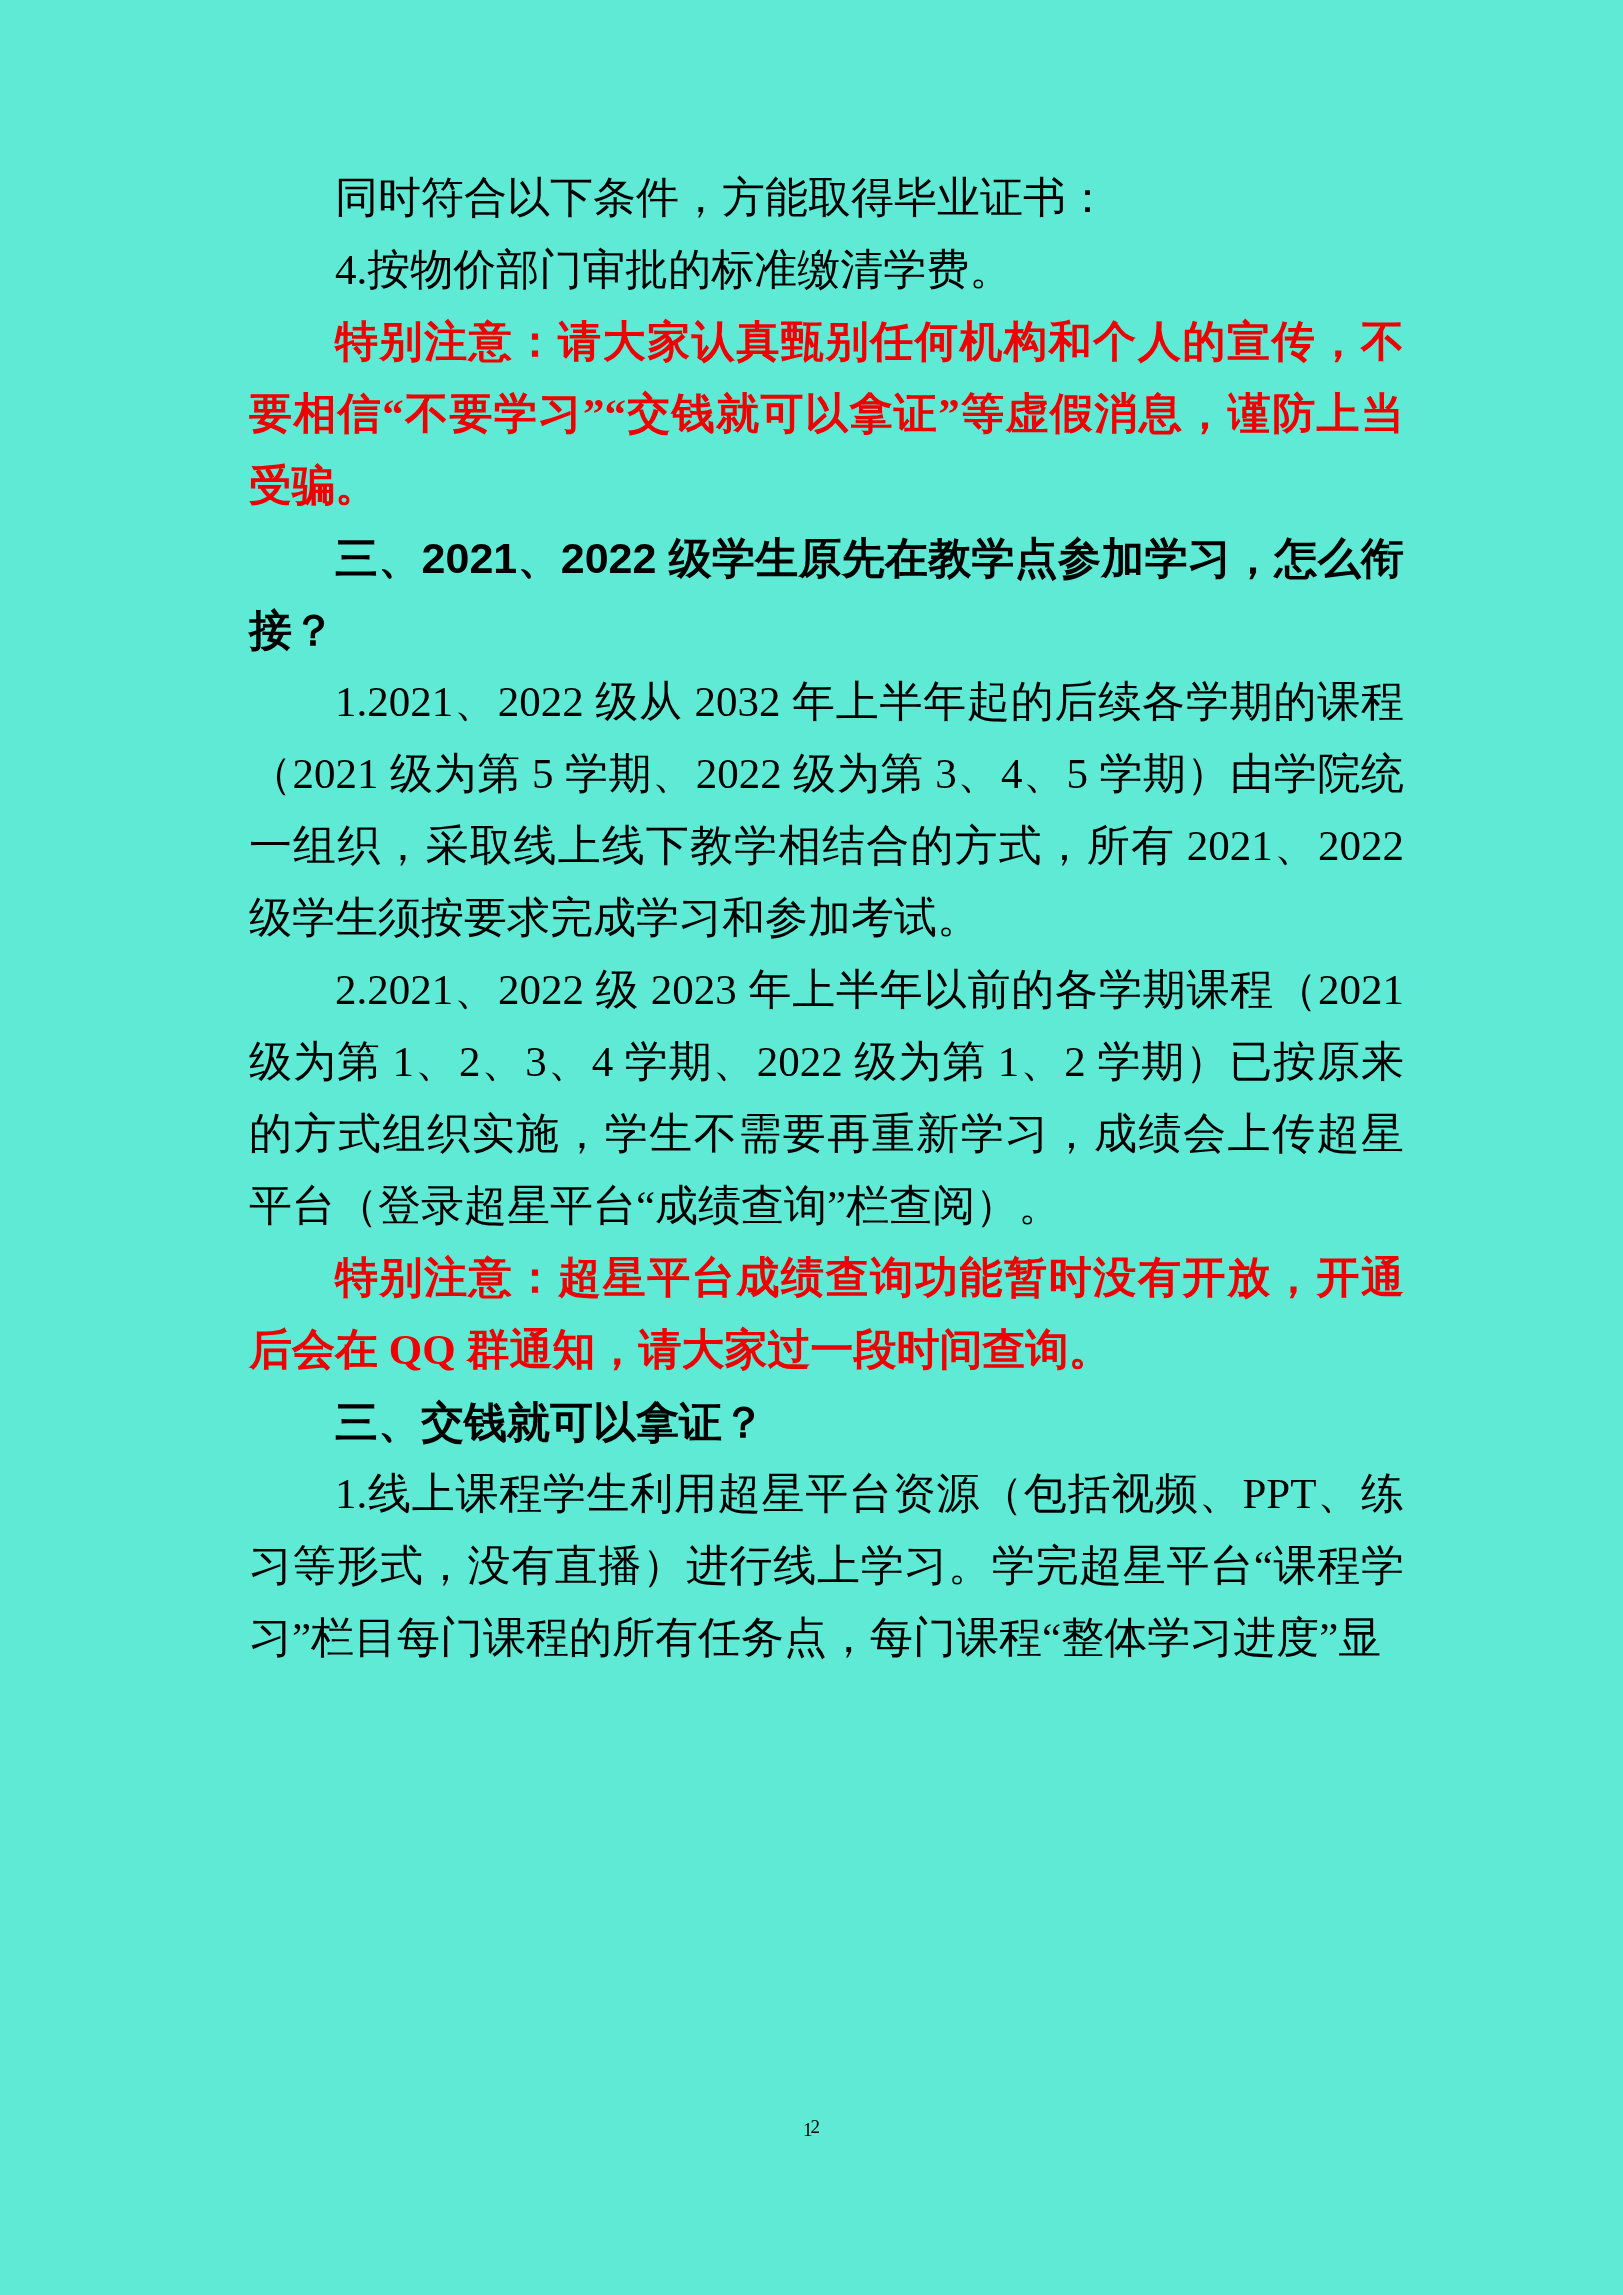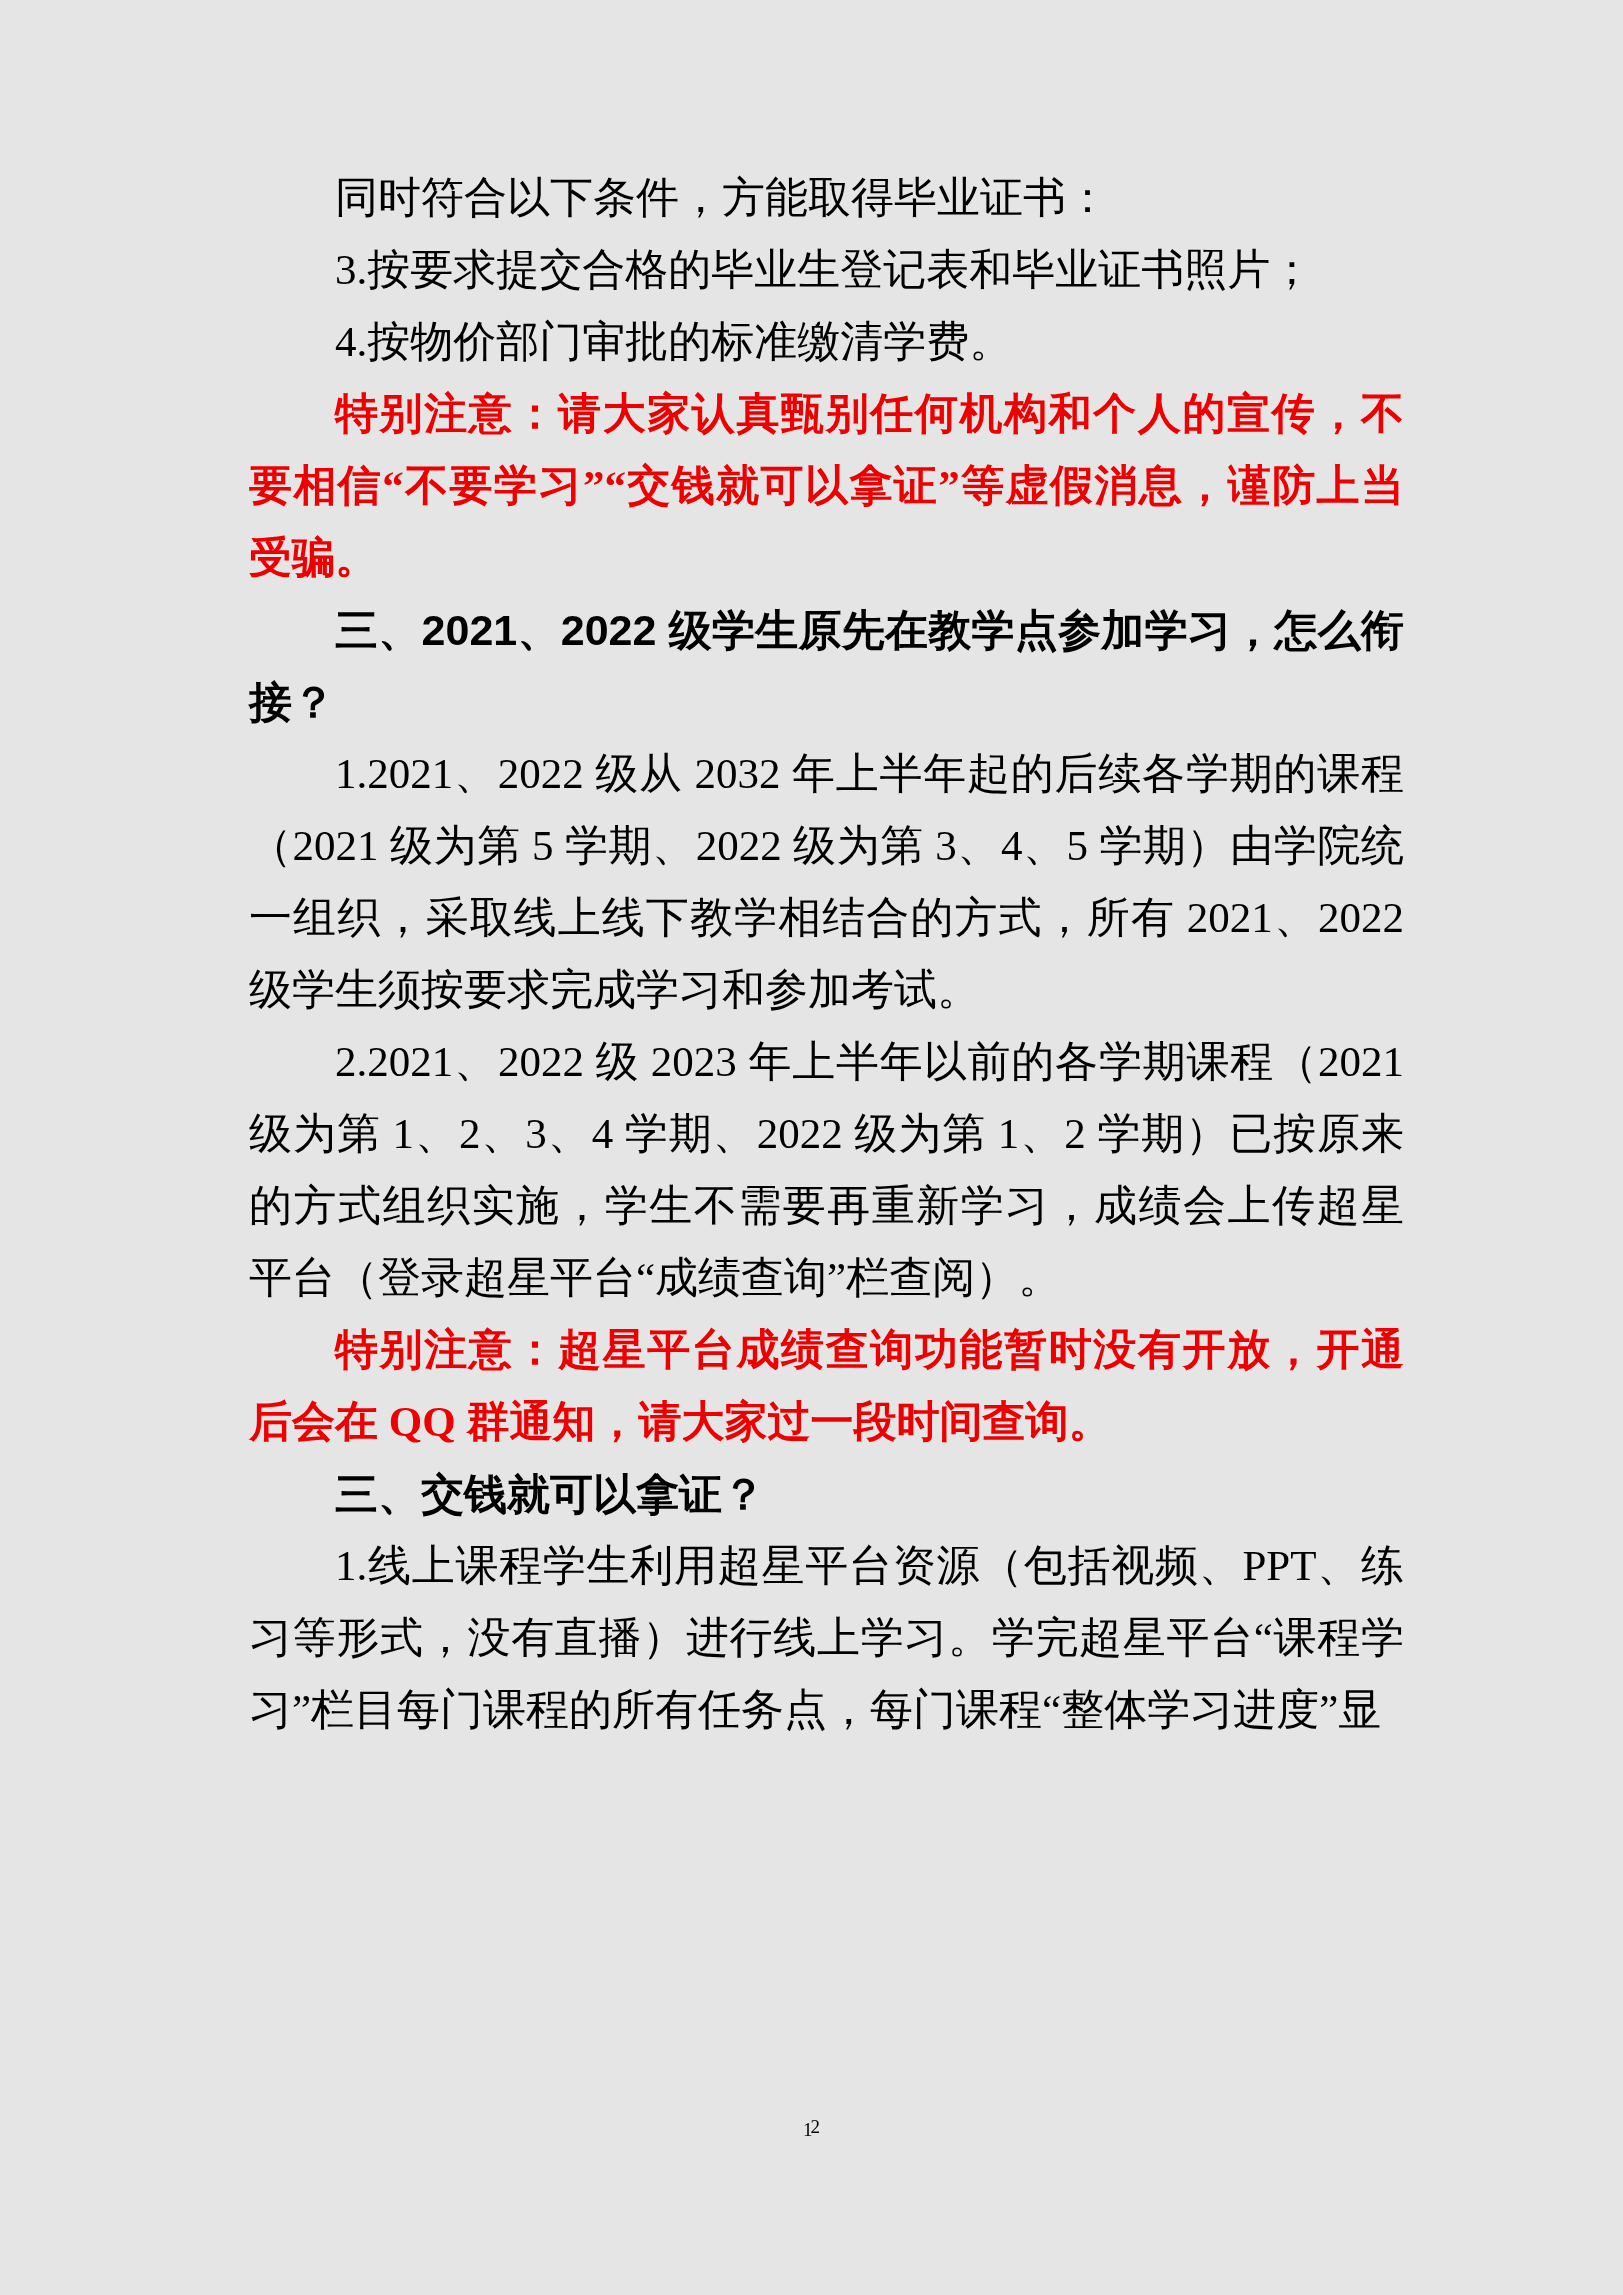--- a/index.html
+++ b/index.html
@@ -4,21 +4,21 @@
 <style>
   html, body {
     margin: 0;
     padding: 0;
     background: #ffffff;
   }
   .page {
     position: relative;
     width: 1623px;
     height: 2295px;
-    background: #e5e5e5;
+    background: #5eead4;
     overflow: hidden;
   }
   .content {
     position: absolute;
     left: 249px;
     top: 162px;
     width: 1155px;
   }
   .content p,
   .content h2 {
@@ -67,21 +67,20 @@
     top: 3.3px;
   }
 </style>
 </head>
 <body>
 
 <div class="page">
 
   <div class="content">
     <p class="body">同时符合以下条件，方能取得毕业证书：</p>
-    <p class="body">3.按要求提交合格的毕业生登记表和毕业证书照片；</p>
     <p class="body">4.按物价部门审批的标准缴清学费。</p>
     <p class="red">特别注意：请大家认真甄别任何机构和个人的宣传，不要相信“不要学习”“交钱就可以拿证”等虚假消息，谨防上当受骗。</p>
     <h2 class="heading">三、2021、2022 级学生原先在教学点参加学习，怎么衔接？</h2>
     <p class="body">1.2021、2022 级从 2032 年上半年起的后续各学期的课程（2021 级为第 5 学期、2022 级为第 3、4、5 学期）由学院统一组织，采取线上线下教学相结合的方式，所有 2021、2022 级学生须按要求完成学习和参加考试。</p>
     <p class="body">2.2021、2022 级 2023 年上半年以前的各学期课程（2021 级为第 1、2、3、4 学期、2022 级为第 1、2 学期）已按原来的方式组织实施，学生不需要再重新学习，成绩会上传超星平台（登录超星平台“成绩查询”栏查阅）。</p>
     <p class="red">特别注意：超星平台成绩查询功能暂时没有开放，开通后会在 QQ 群通知，请大家过一段时间查询。</p>
     <h2 class="heading">三、交钱就可以拿证？</h2>
     <p class="body">1.线上课程学生利用超星平台资源（包括视频、PPT、练习等形式，没有直播）进行线上学习。学完超星平台“课程学习”栏目每门课程的所有任务点，每门课程“整体学习进度”显</p>
   </div>
 

